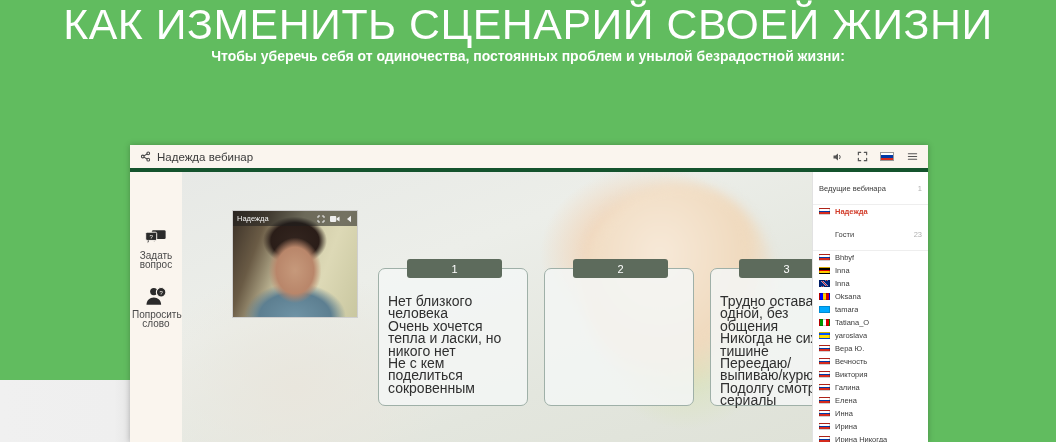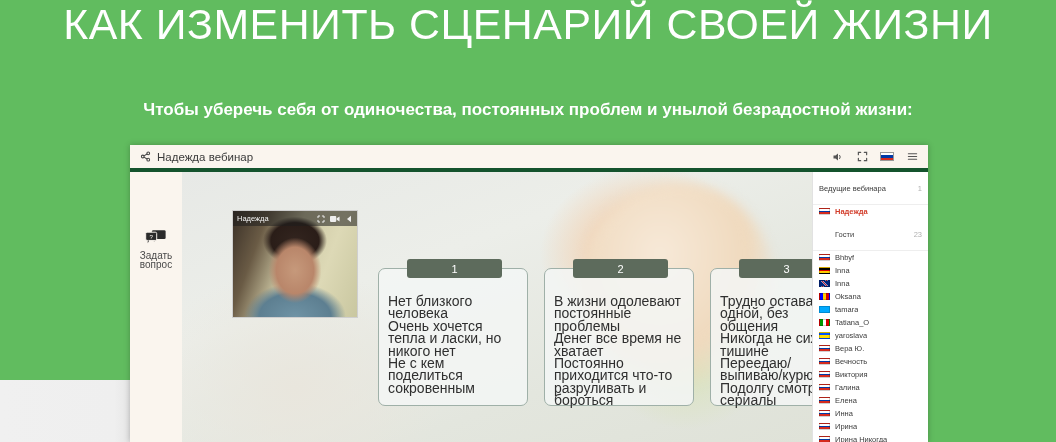--- a/index.html
+++ b/index.html
@@ -20,23 +20,22 @@
     font-weight: 400;
     letter-spacing: .5px;
     padding-top: 2px;
     white-space: nowrap;
     transform: scaleX(1.02);
   }
   #promo-subtitle {
     width: 1056px;
     text-align: center;
     color: #ffffff;
-    font-size: 17px;
+    font-size: 14px;
     font-weight: bold;
-    margin-top: 52px;
     white-space: nowrap;
   }
 
   
   #webinar-window {
     position: absolute;
     left: 130px; top: 145px;
     width: 798px; height: 297px;
     background: #faf5ee;
     box-shadow: 0 0 6px rgba(0,0,0,.25);
@@ -302,20 +301,32 @@
             <path d="M16 15l-3 4v-4z"></path>
             <rect x="1" y="5" width="16" height="12" rx="2" fill="#2b2b2b" stroke="#faf5ee" stroke-width="1.4"></rect>
             <text x="9" y="14.5" font-size="9" fill="#faf5ee" text-anchor="middle" font-family="Liberation Sans, sans-serif">?</text>
             <path d="M6 17l-2 4v-4z"></path>
           </svg>
         </span>
         <div class="tool-label" style="white-space:pre-line;">Задать
 вопрос</div>
       </div>
 
+      <div class="tool-item">
+        <span class="tool-glyph">
+          <svg width="22" height="20" viewBox="0 0 30 26" fill="#2b2b2b">
+            <circle cx="12" cy="7" r="5"></circle>
+            <path d="M2 25c0-6 4.5-10 10-10s10 4 10 10z"></path>
+            <circle cx="22" cy="8" r="6.5" fill="#2b2b2b" stroke="#faf5ee" stroke-width="1.5"></circle>
+            <text x="22" y="11.5" font-size="8" fill="#faf5ee" text-anchor="middle" font-family="Liberation Sans, sans-serif">?</text>
+          </svg>
+        </span>
+        <div class="tool-label" style="white-space:pre-line;">Попросить
+слово</div>
+      </div>
     </div>
 
     <div id="stage">
       <div id="stage-photo"></div>
 
       <div id="video-panel">
         <div id="video-feed"></div>
         <div id="video-topstrip">
           <span id="video-name">Надежда</span>
           <span style="flex:1 1 auto;"></span>
@@ -343,23 +354,20 @@
 
       <div id="cards-row">
         <div class="card">
           <div class="card-num">1</div>
           <div class="card-text">Нет близкого человека
 Очень хочется тепла и ласки, но никого нет
 Не с кем поделиться сокровенным</div>
         </div>
         <div class="card">
           <div class="card-num">2</div>
-          <div class="card-text">В жизни одолевают постоянные проблемы
-Денег все время не хватает
-Постоянно приходится что-то разруливать и бороться</div>
         </div>
         <div class="card">
           <div class="card-num">3</div>
           <div class="card-text">Трудно оставаться одной, без общения
 Никогда не сижу в тишине
 Переедаю/выпиваю/курю
 Подолгу смотрю сериалы</div>
         </div>
       </div>
     </div>

